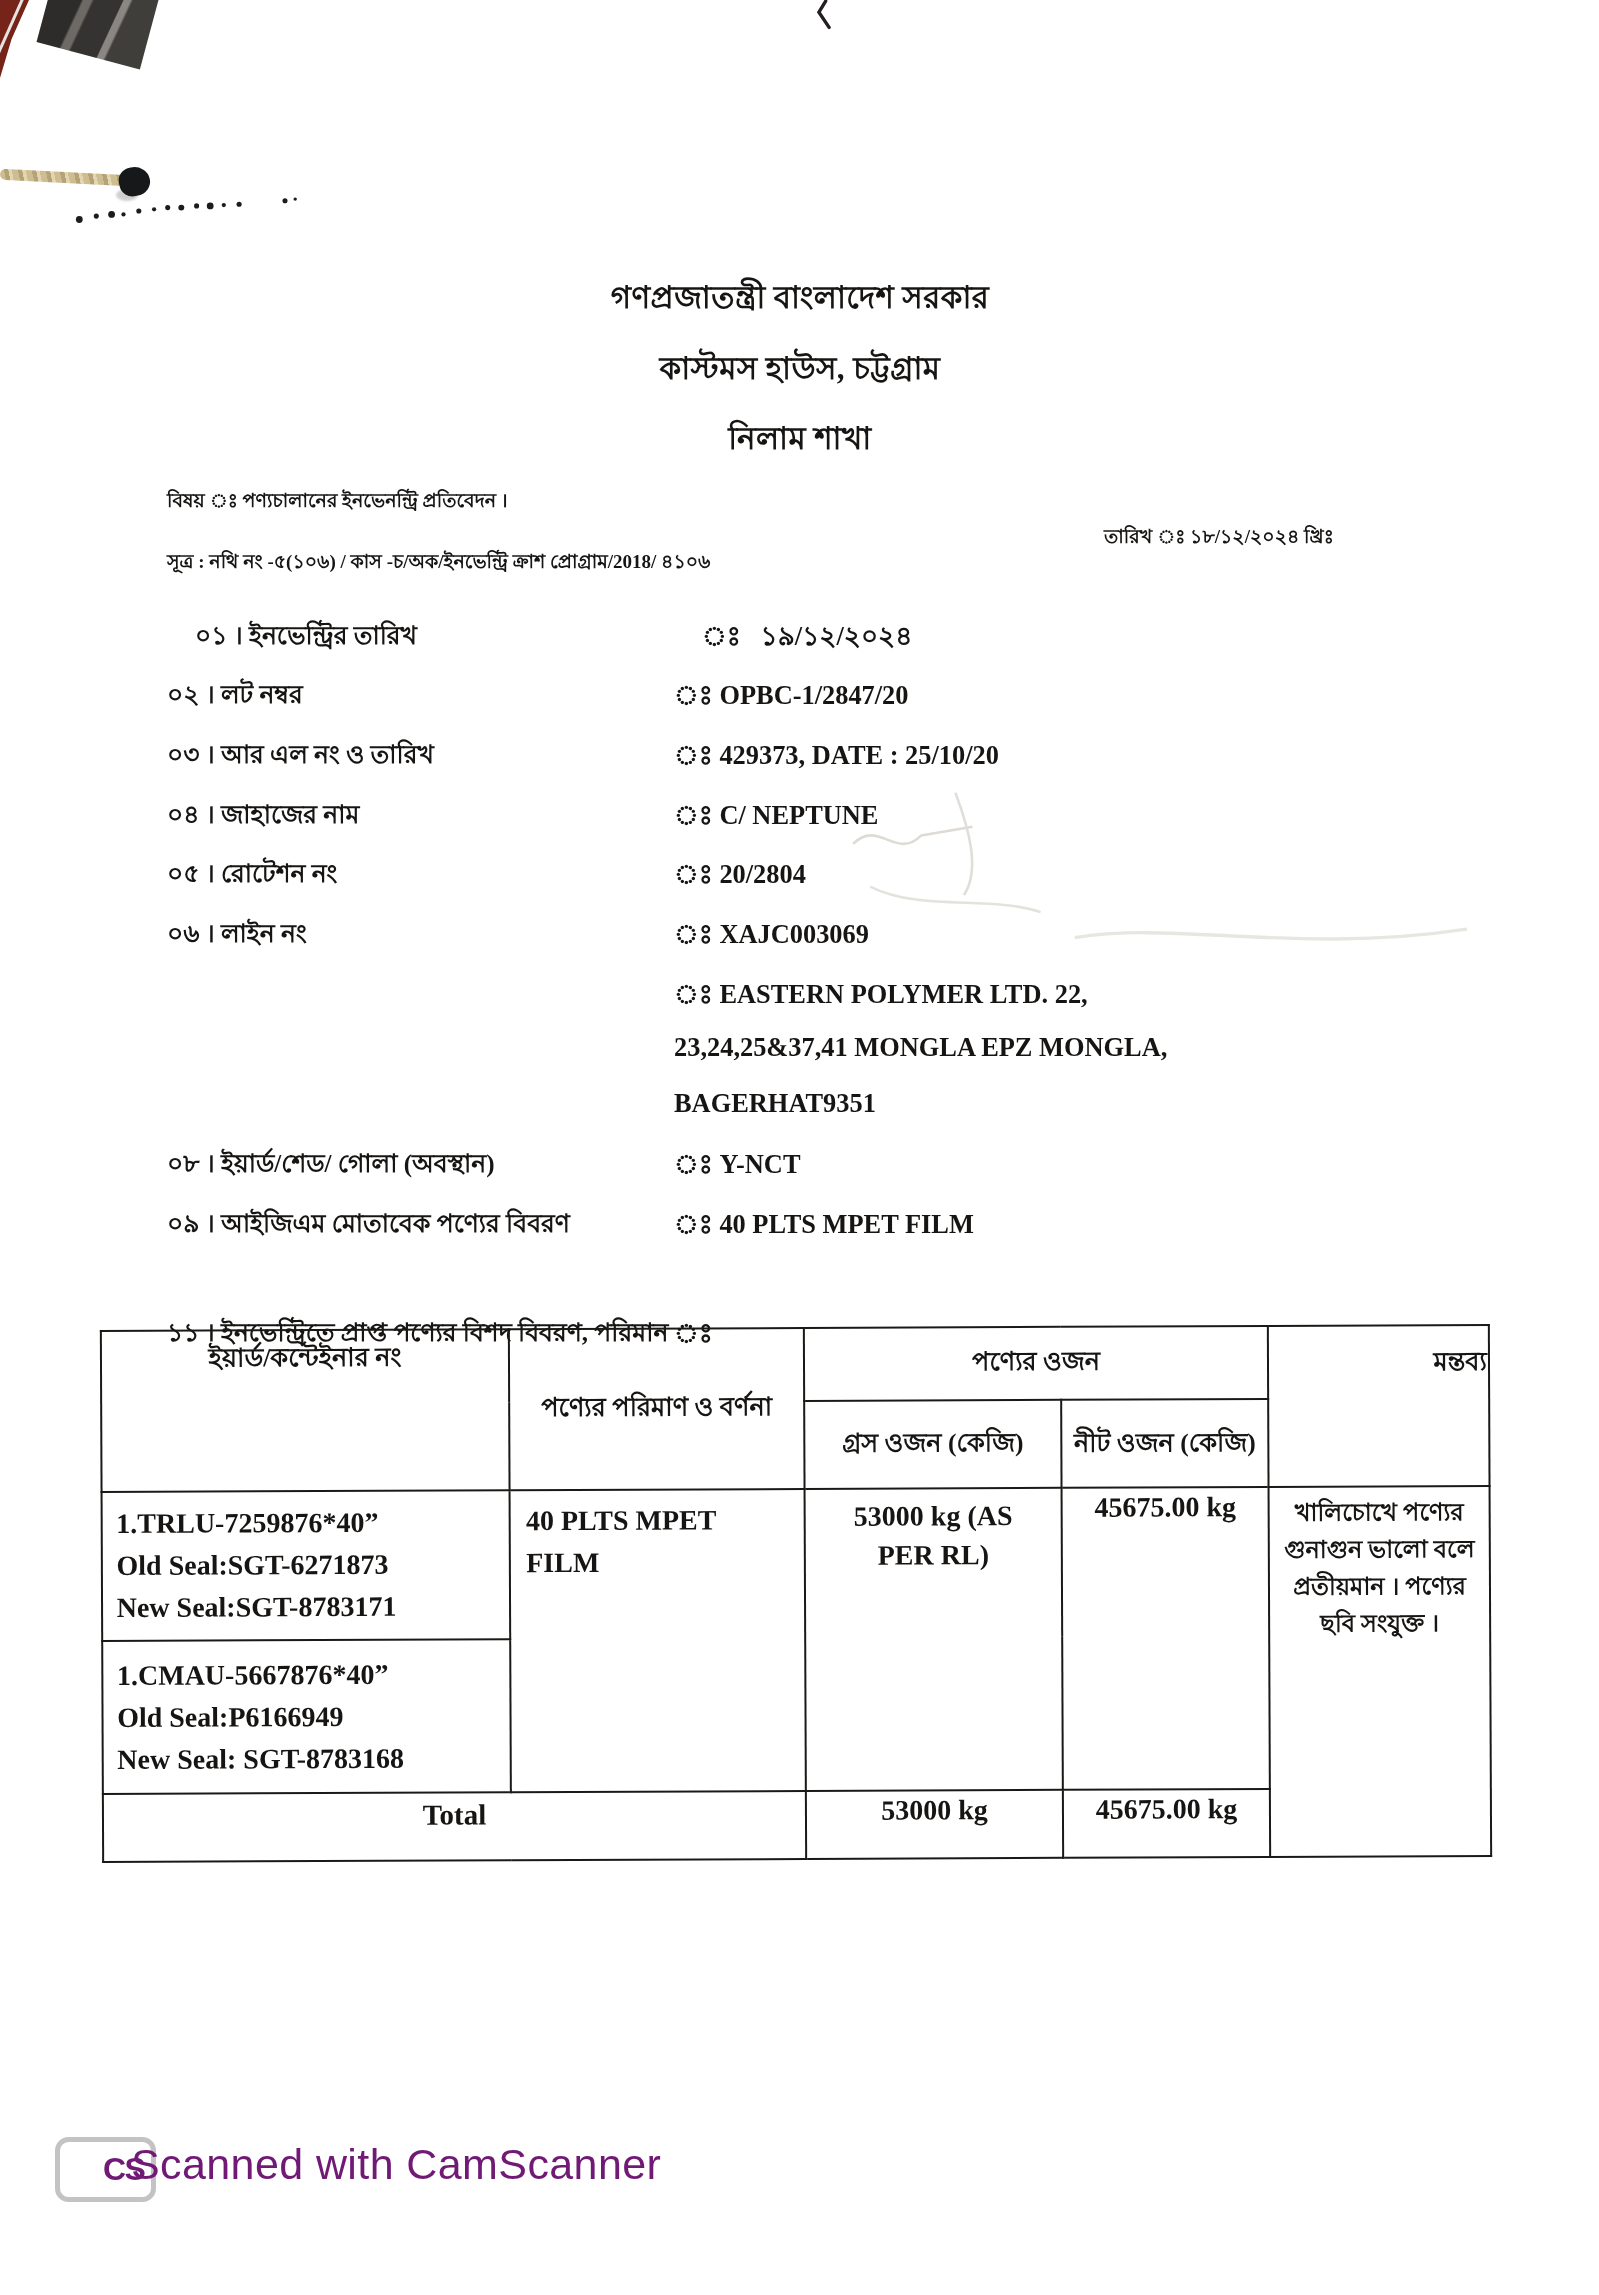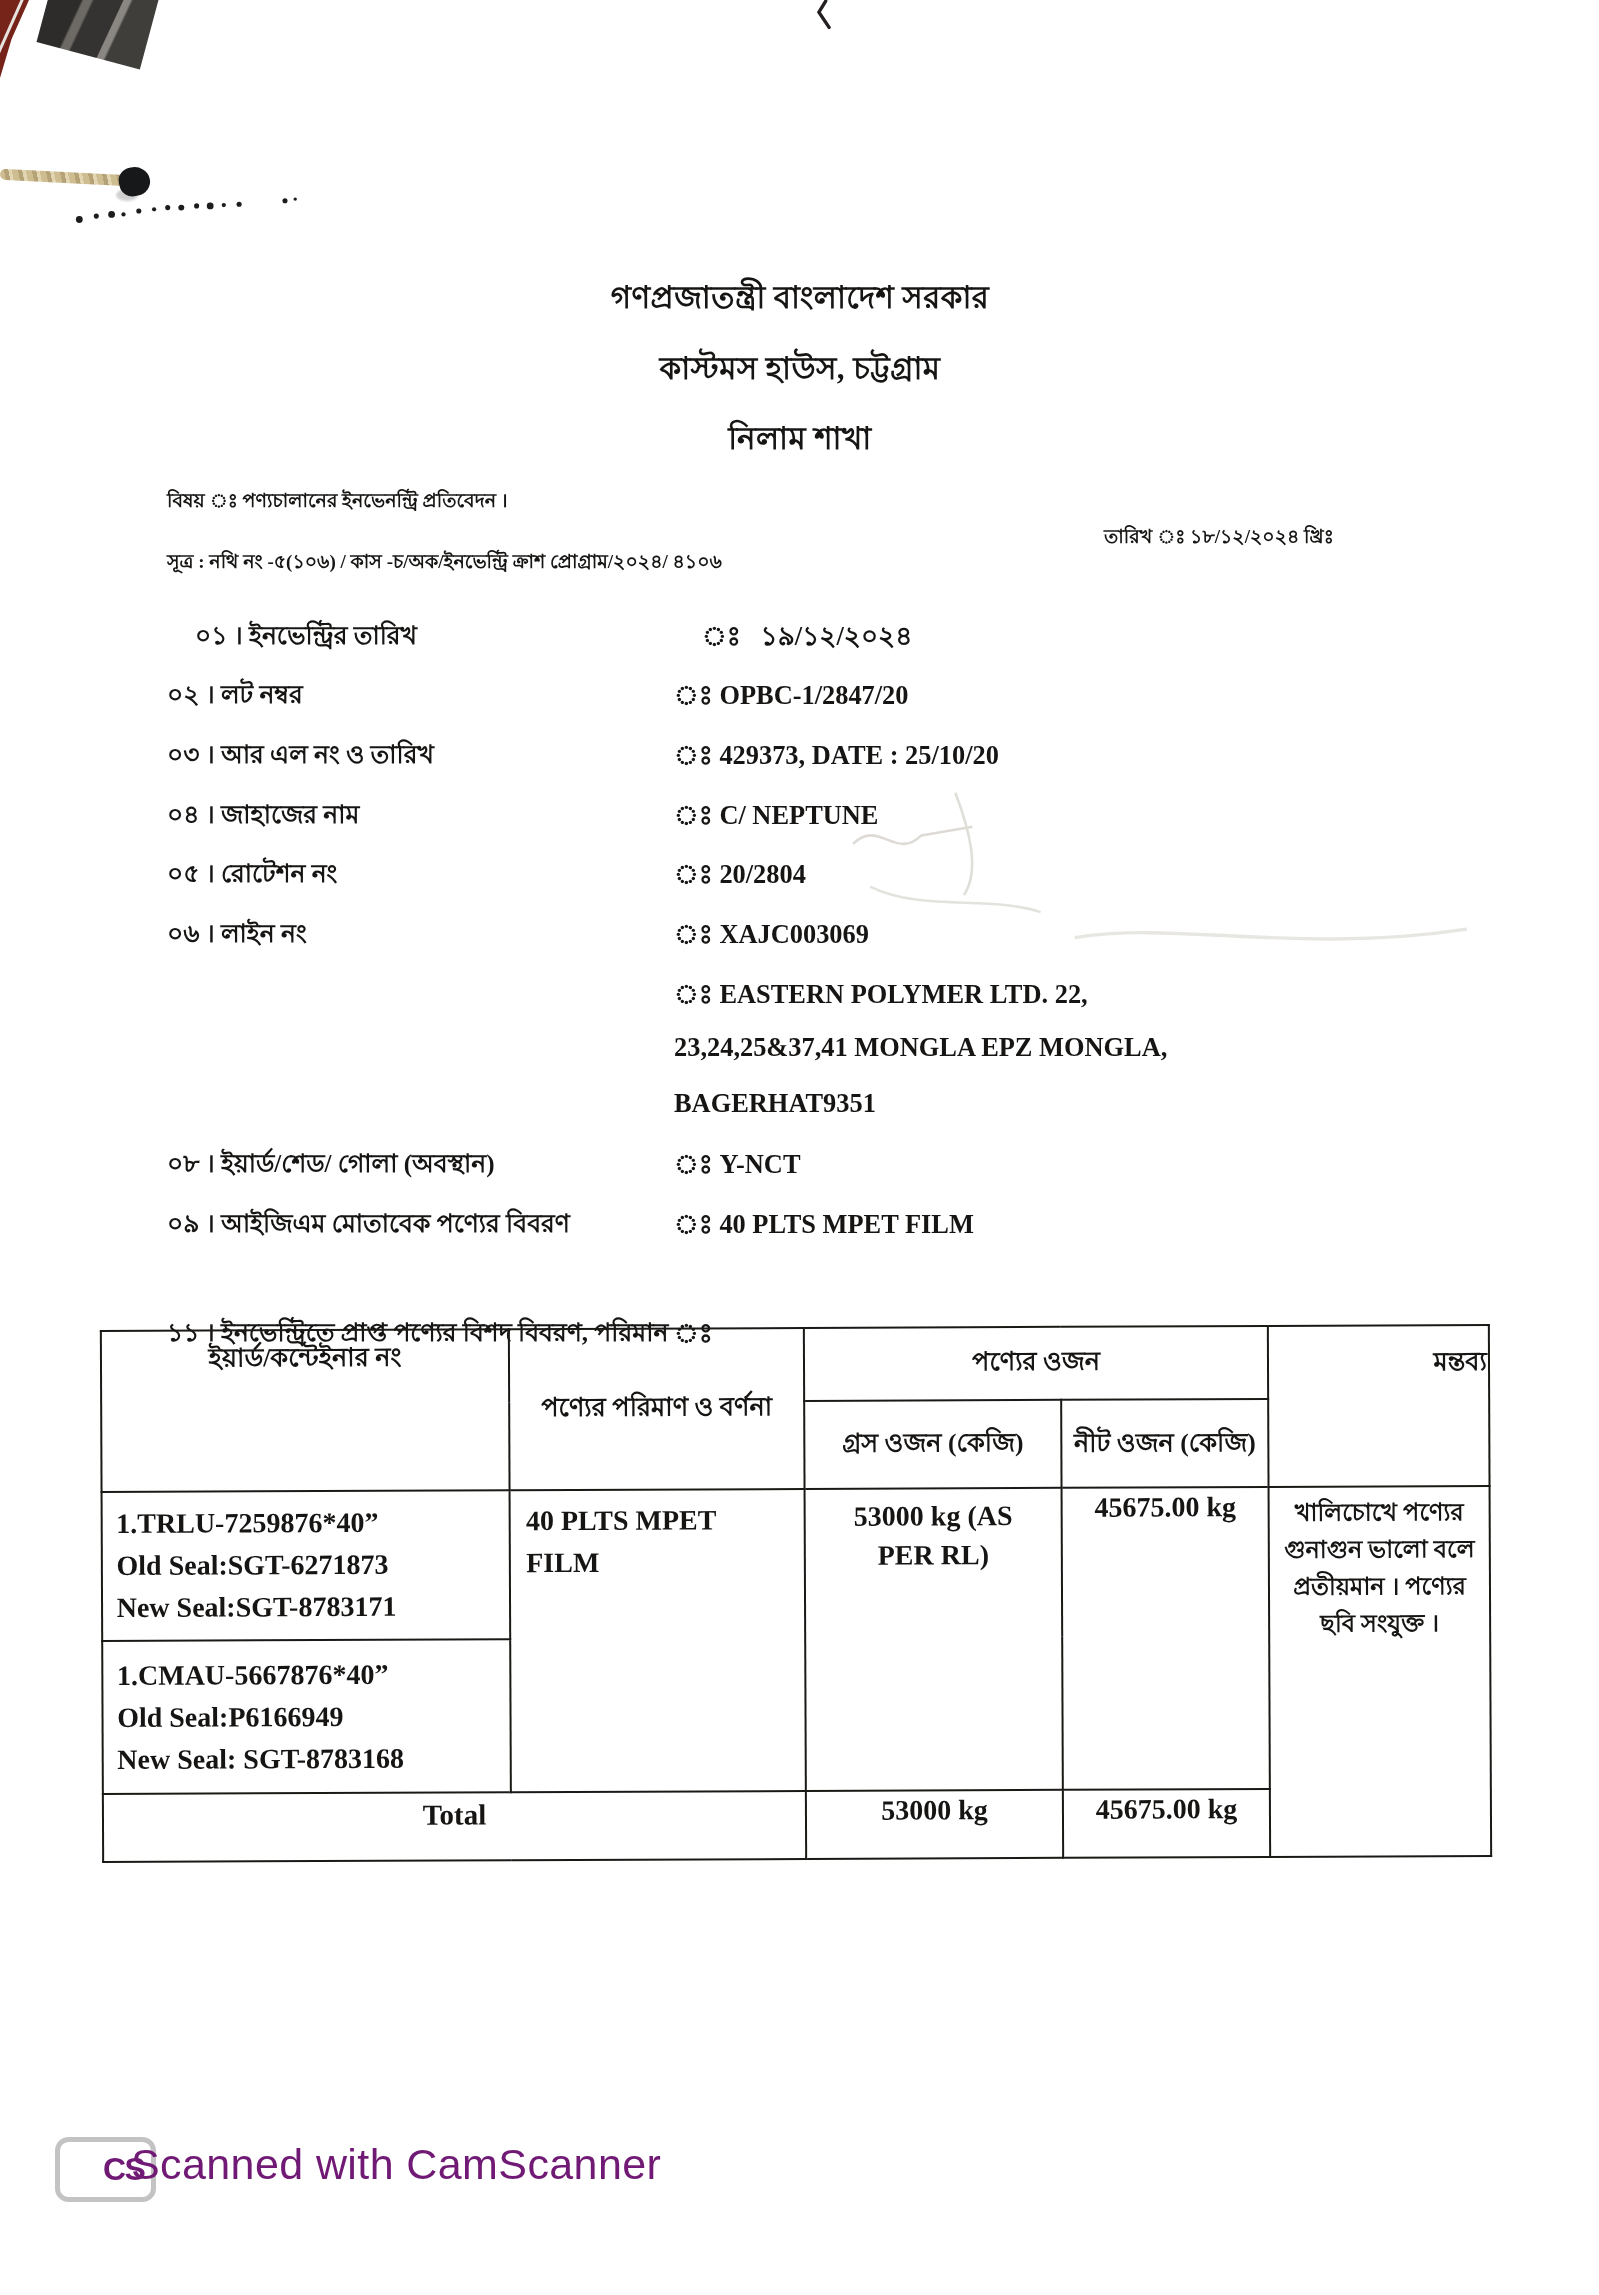--- a/index.html
+++ b/index.html
@@ -133,21 +133,21 @@
     <path d="M160,30 C175,70 190,120 170,150" stroke="#d9d6d0" stroke-width="3" fill="none"></path>
     <path d="M60,140 C120,170 200,150 260,170" stroke="#dedbd5" stroke-width="3" fill="none"></path>
     <path d="M300,200 C420,180 560,220 760,190" stroke="#e3e0da" stroke-width="4" fill="none"></path>
   </svg>
 
   <div class="doc-title t1">গণপ্রজাতন্ত্রী বাংলাদেশ সরকার</div>
   <div class="doc-title t2">কাস্টমস হাউস, চট্টগ্রাম</div>
   <div class="doc-title t3">নিলাম শাখা</div>
 
   <div class="meta subject">বিষয় ঃ পণ্যচালানের ইনভেনন্ট্রি প্রতিবেদন ।</div>
-  <div class="meta reference">সূত্র : নথি নং -৫(১০৬) / কাস -চ/অক/ইনভেন্ট্রি ক্রাশ প্রোগ্রাম/২০২৪/ ৪১০৬</div>
+  <div class="meta reference">সূত্র : নথি নং -৫(১০৬) / কাস -চ/অক/ইনভেন্ট্রি ক্রাশ প্রোগ্রাম/2018/ ৪১০৬</div>
   <div class="meta date">তারিখ ঃ ১৮/১২/২০২৪ খ্রিঃ</div>
 
   <div class="item i1">
     <span class="lbl">০১ । ইনভেন্ট্রির তারিখ</span>
     <span class="val">ঃ   ১৯/১২/২০২৪</span>
   </div>
   <div class="item i2">
     <span class="lbl">০২ । লট নম্বর</span>
     <span class="val">ঃ OPBC-1/2847/20</span>
   </div>

